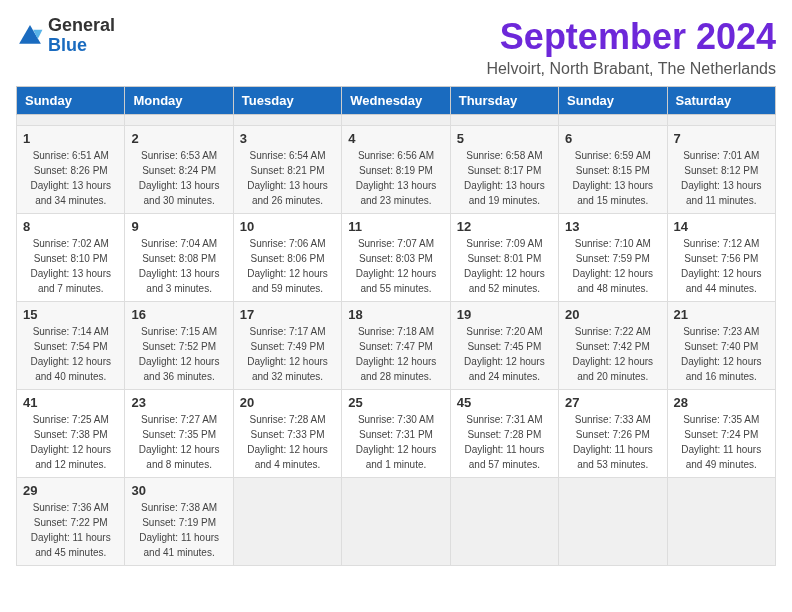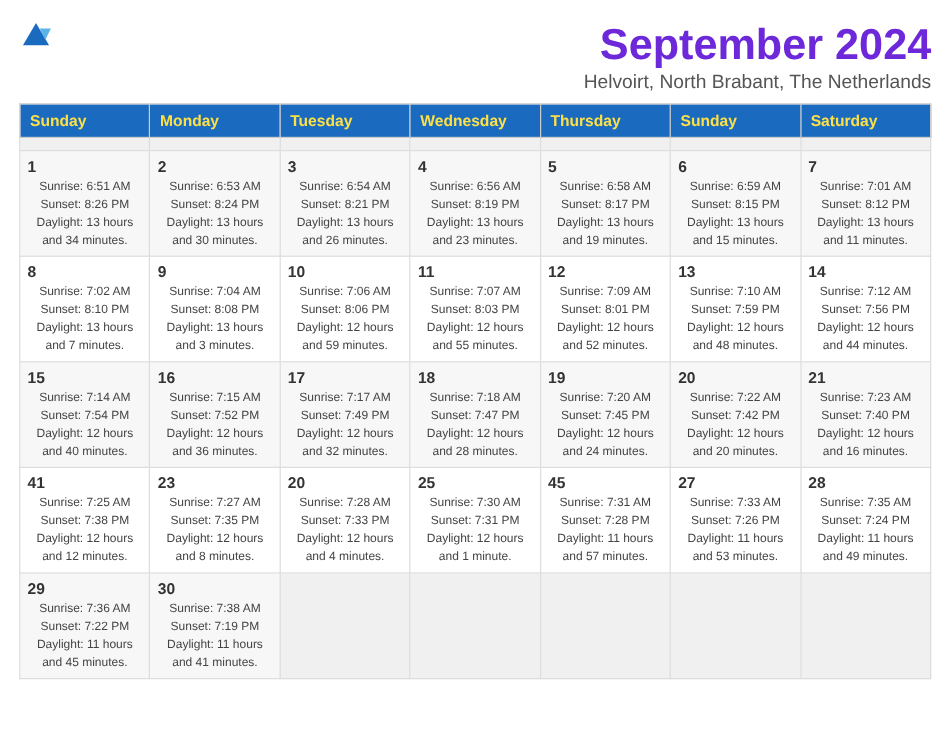--- a/index.html
+++ b/index.html
@@ -45,21 +45,21 @@
       color: #555;
       margin-top: 2px;
     }
     .calendar-table {
       width: 100%;
       border-collapse: collapse;
       font-size: 11px;
     }
     .calendar-table thead tr th {
       background: #1a6bbf;
-      color: #fde047;
+      color: #ffffff;
       font-weight: bold;
       font-size: 13px;
       padding: 6px 8px;
       border: 1px solid #ccc;
       text-align: left;
     }
     .calendar-table tbody tr td {
       vertical-align: top;
       border: 1px solid #ddd;
       padding: 5px 6px;
@@ -89,20 +89,24 @@
   </style>
 </head>
 <body>
 
 <div class="header-area">
   <div class="logo">
     <svg class="logo-icon" viewBox="0 0 36 36">
       <polygon points="18,4 32,28 4,28" fill="#1a6bbf"></polygon>
       <polygon points="22,10 34,10 28,22" fill="#5ab4e8"></polygon>
     </svg>
+    <div>
+      <div class="logo-text">General</div>
+      <div class="logo-text logo-blue">Blue</div>
+    </div>
   </div>
   <div class="title-area">
     <div class="month-title">September 2024</div>
     <div class="location-title">Helvoirt, North Brabant, The Netherlands</div>
   </div>
 </div>
 
 <table class="calendar-table">
   <thead>
     <tr id="weekday-header">

